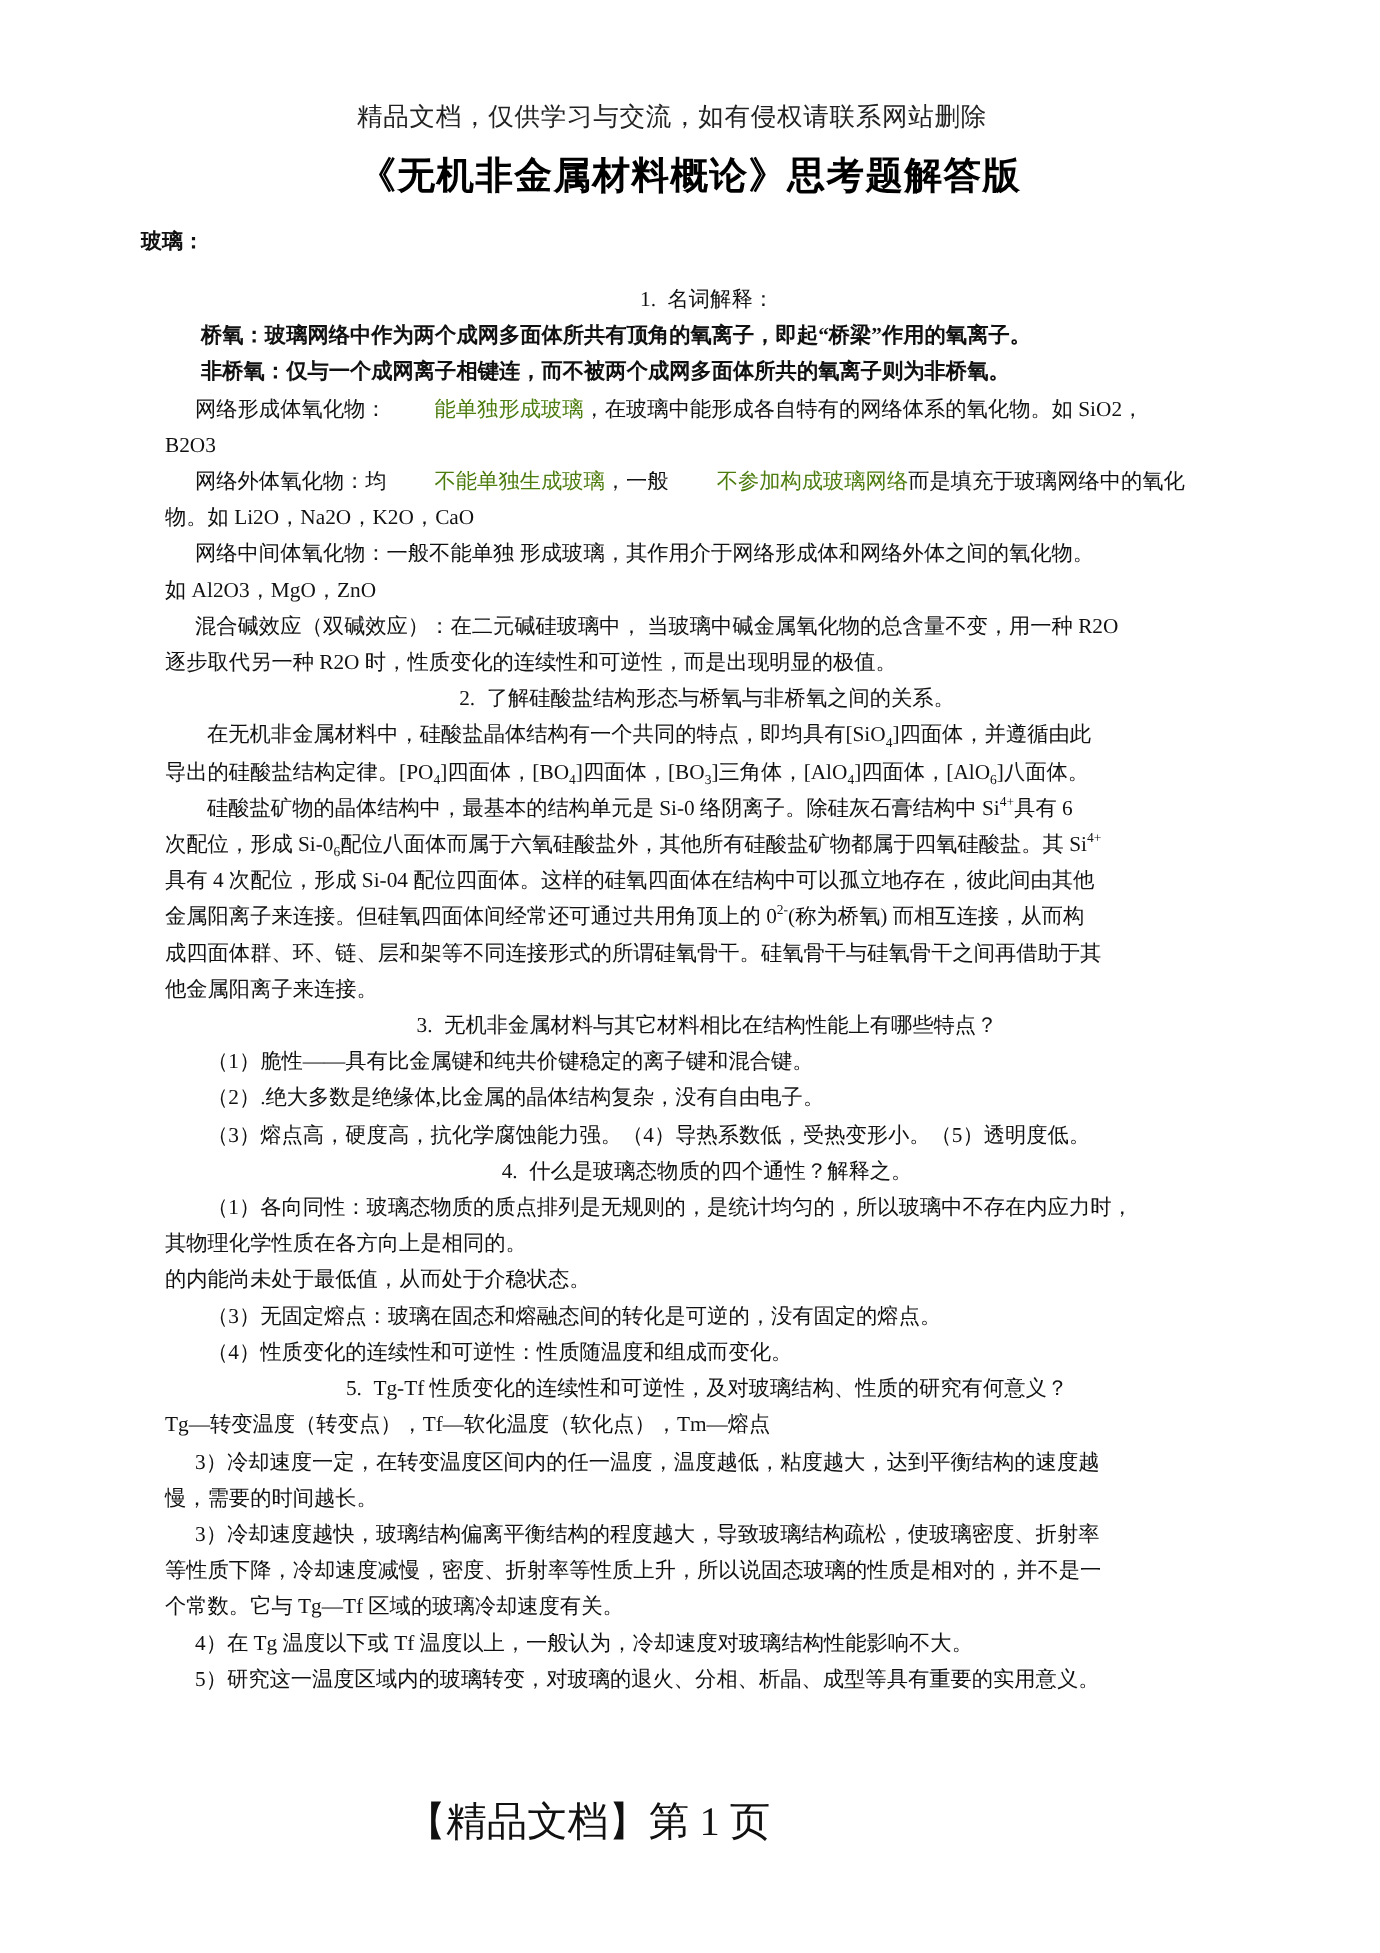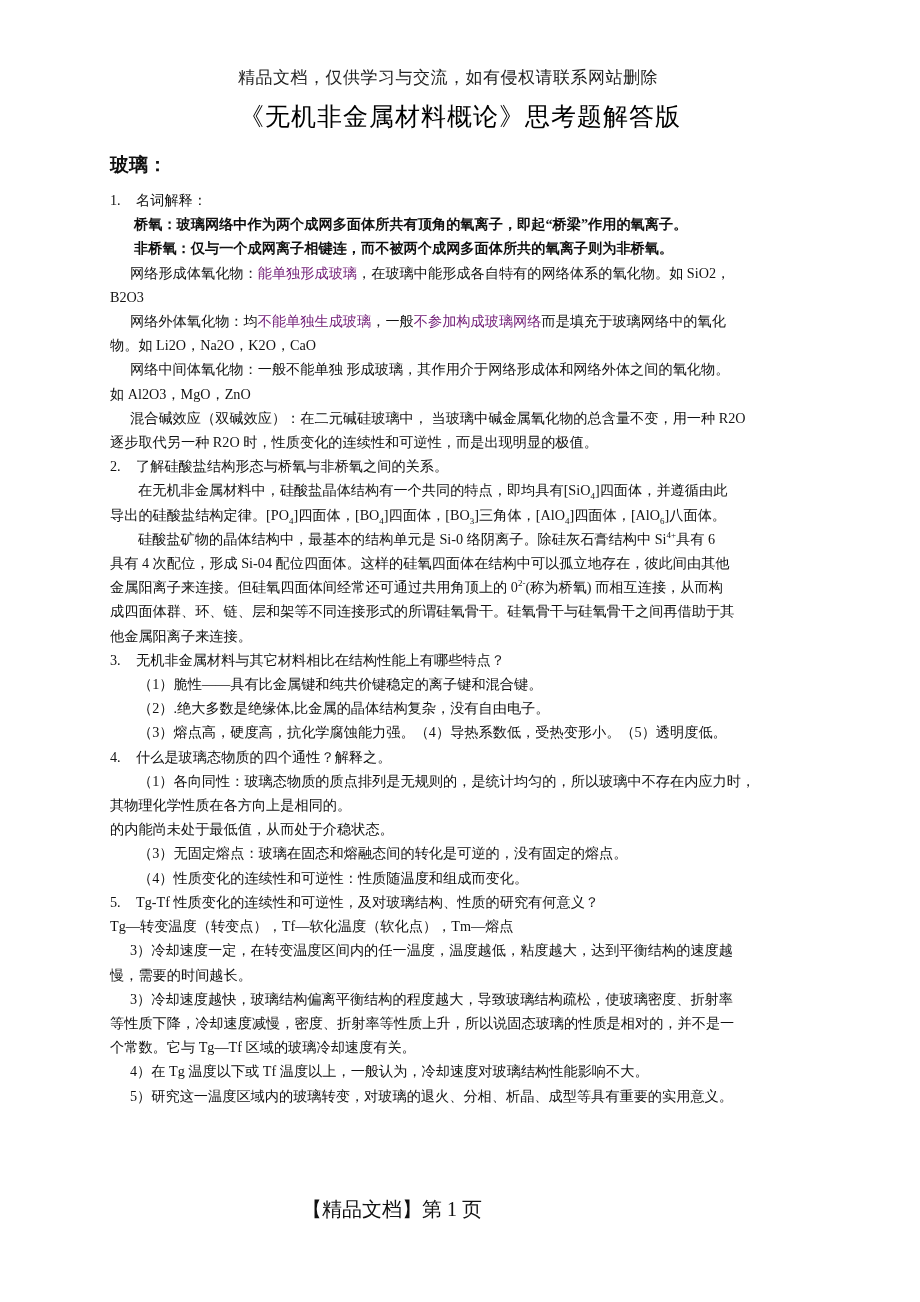--- a/index.html
+++ b/index.html
@@ -1,34 +1,34 @@
 <!DOCTYPE html>
 <html><head>
 <meta charset="utf-8">
 <style>
   html, body { margin: 0; padding: 0; background: #ffffff; }
   body { width: 920px; height: 1302px; position: relative; overflow: hidden;
          font-family: "Liberation Serif", "DejaVu Serif", serif; color: #111; }
   .watermark { position: absolute; top: 66px; left: 0; width: 896px; text-align: center;
                font-size: 17px; color: #222; letter-spacing: 0.5px; }
   .doc-title { position: absolute; top: 100px; left: 0; width: 920px; text-align: center;
-               font-size: 25px; font-weight: normal; color: #000; letter-spacing: 1px; }
-  .section { position: absolute; top: 152px; left: 110px; font-size: 19px; font-weight: bold;
+               font-size: 25px; font-weight: bold; color: #000; letter-spacing: 1px; }
+  .section { position: absolute; top: 152px; left: 94px; font-size: 14px; font-weight: bold;
              font-family: "DejaVu Sans", sans-serif; }
   .content { position: absolute; top: 188px; left: 110px; width: 715px; font-size: 14.2px; line-height: 24.2px; }
   .line { white-space: nowrap; overflow: visible; }
   .ind1 { padding-left: 24px; font-weight: bold; }
   .ind2 { padding-left: 28px; }
   .ind3 { padding-left: 20px; }
-  .q { padding-left: 0; }
+  .q { padding-left: 0; text-align: center; }
   .qnum { display: inline-block; width: 26px; }
-  .blue { color: #701a75; }
+  .blue { color: #4d7c0f; margin-left: 32px; }
   sub, sup { font-size: 9px; line-height: 0; }
   .footer { position: absolute; top: 1196px; left: 0; width: 784px; text-align: center;
-            font-size: 20px; color: #111; }
+            font-size: 27px; color: #111; }
 </style>
 </head>
 <body>
 
 <div class="watermark">精品文档，仅供学习与交流，如有侵权请联系网站删除</div>
 <div class="doc-title">《无机非金属材料概论》思考题解答版</div>
 <div class="section">玻璃：</div>
 
 <div class="content">
 
@@ -41,20 +41,21 @@
   <div class="line">物。如 Li2O，Na2O，K2O，CaO</div>
   <div class="line ind3">网络中间体氧化物：一般不能单独  形成玻璃，其作用介于网络形成体和网络外体之间的氧化物。</div>
   <div class="line">如 Al2O3，MgO，ZnO</div>
   <div class="line ind3">混合碱效应（双碱效应）：在二元碱硅玻璃中，  当玻璃中碱金属氧化物的总含量不变，用一种 R2O</div>
   <div class="line">逐步取代另一种 R2O 时，性质变化的连续性和可逆性，而是出现明显的极值。</div>
 
   <div class="line q"><span class="qnum">2.</span><span>了解硅酸盐结构形态与桥氧与非桥氧之间的关系。</span></div>
   <div class="line ind2"><span>在无机非金属材料中，硅酸盐晶体结构有一个共同的特点，即均具有[SiO</span><sub>4</sub><span>]四面体，并遵循由此</span></div>
   <div class="line"><span>导出的硅酸盐结构定律。[PO</span><sub>4</sub><span>]四面体，[BO</span><sub>4</sub><span>]四面体，[BO</span><sub>3</sub><span>]三角体，[AlO</span><sub>4</sub><span>]四面体，[AlO</span><sub>6</sub><span>]八面体。</span></div>
   <div class="line ind2"><span>硅酸盐矿物的晶体结构中，最基本的结构单元是 Si-0 络阴离子。除硅灰石膏结构中 Si</span><sup>4+</sup><span>具有 6</span></div>
+  <div class="line"><span>次配位，形成 Si-0</span><sub>6</sub><span>配位八面体而属于六氧硅酸盐外，其他所有硅酸盐矿物都属于四氧硅酸盐。其 Si</span><sup>4+</sup></div>
   <div class="line">具有 4 次配位，形成 Si-04 配位四面体。这样的硅氧四面体在结构中可以孤立地存在，彼此间由其他</div>
   <div class="line"><span>金属阳离子来连接。但硅氧四面体间经常还可通过共用角顶上的 0</span><sup>2-</sup><span>(称为桥氧) 而相互连接，从而构</span></div>
   <div class="line">成四面体群、环、链、层和架等不同连接形式的所谓硅氧骨干。硅氧骨干与硅氧骨干之间再借助于其</div>
   <div class="line">他金属阳离子来连接。</div>
 
   <div class="line q"><span class="qnum">3.</span><span>无机非金属材料与其它材料相比在结构性能上有哪些特点？</span></div>
   <div class="line ind2">（1）脆性——具有比金属键和纯共价键稳定的离子键和混合键。</div>
   <div class="line ind2">（2）.绝大多数是绝缘体,比金属的晶体结构复杂，没有自由电子。</div>
   <div class="line ind2">（3）熔点高，硬度高，抗化学腐蚀能力强。（4）导热系数低，受热变形小。（5）透明度低。</div>
 

